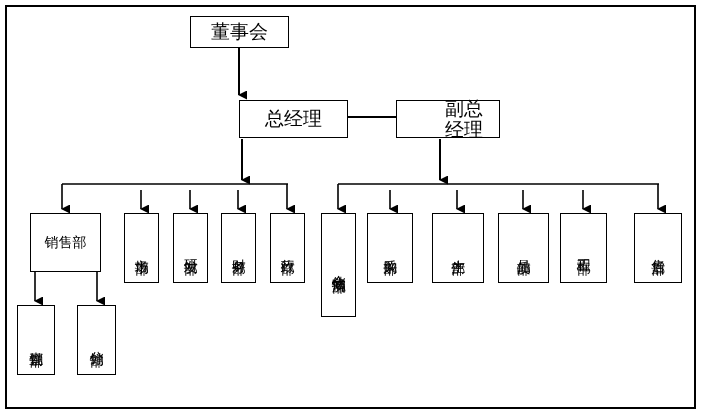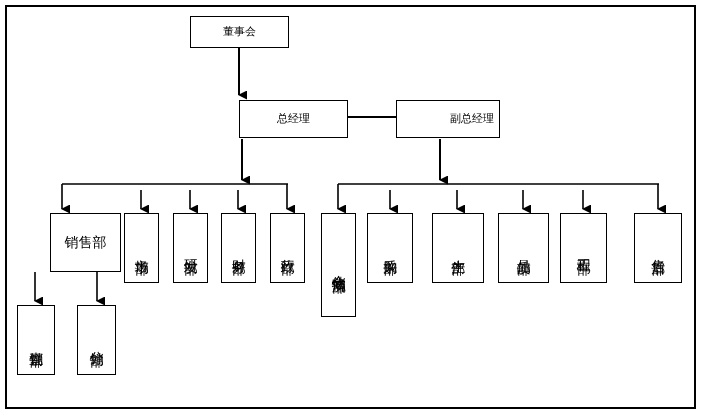--- a/index.html
+++ b/index.html
@@ -49,24 +49,23 @@
   }
   .node.vert {
     writing-mode: vertical-rl;
     text-orientation: upright;
     font-size: 14px;
     letter-spacing: 1px;
     padding-top: 2px;
   }
   .node.horiz {
     font-size: 14px;
-    margin-left: 20px;
   }
   .node.big {
-    font-size: 11px;
+    font-size: 19px;
     justify-content: center;
   }
 </style>
 </head>
 <body>
 
 <div id="canvas">
 
   <div id="frame"></div>
 

